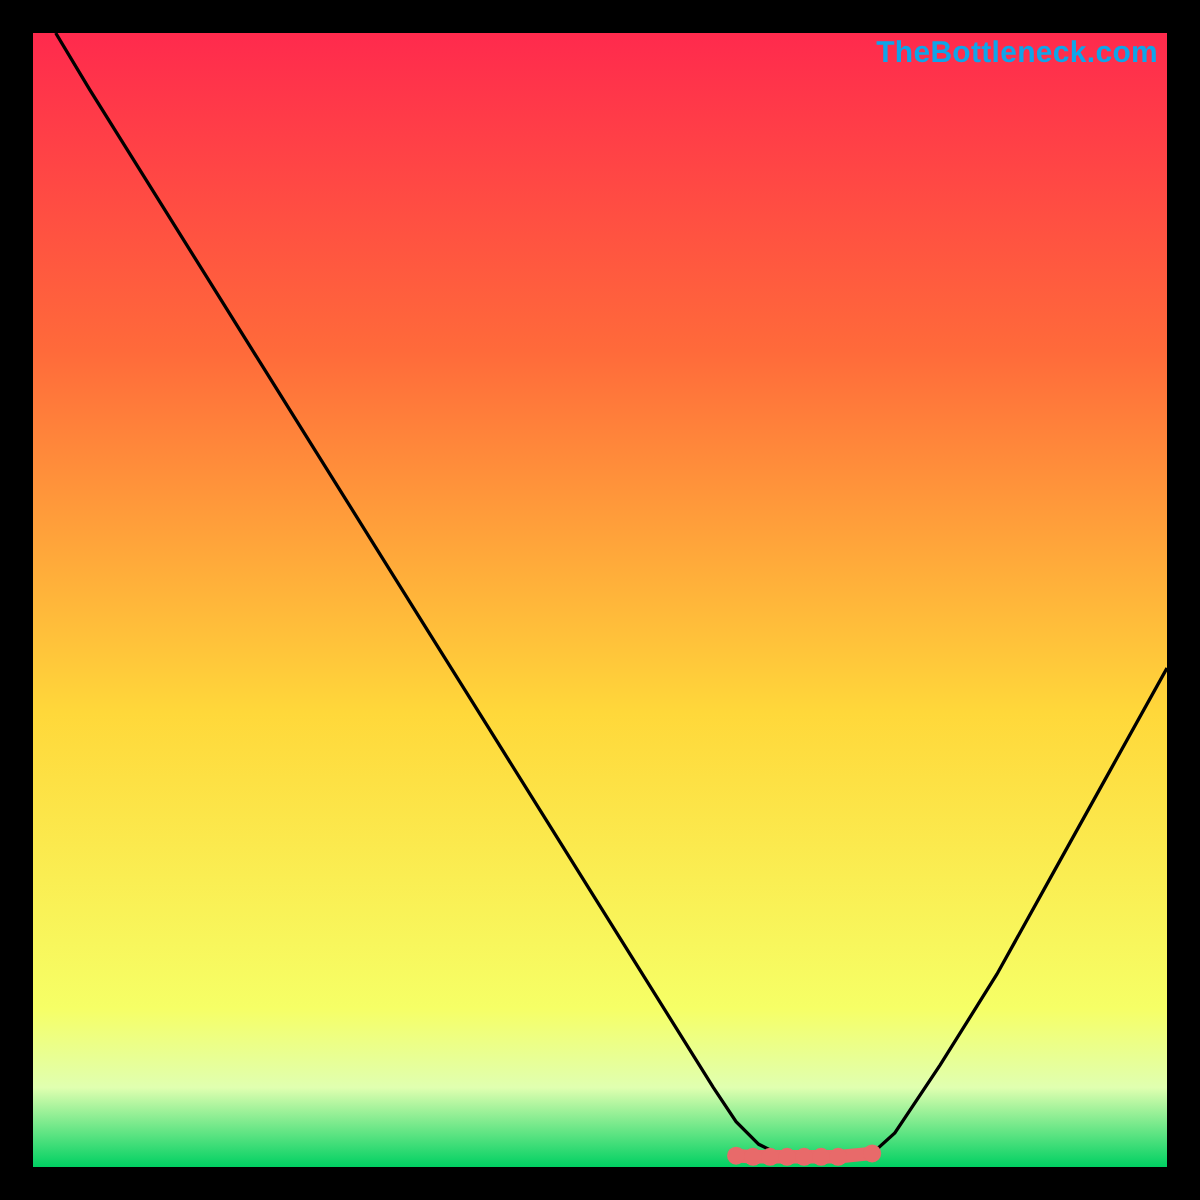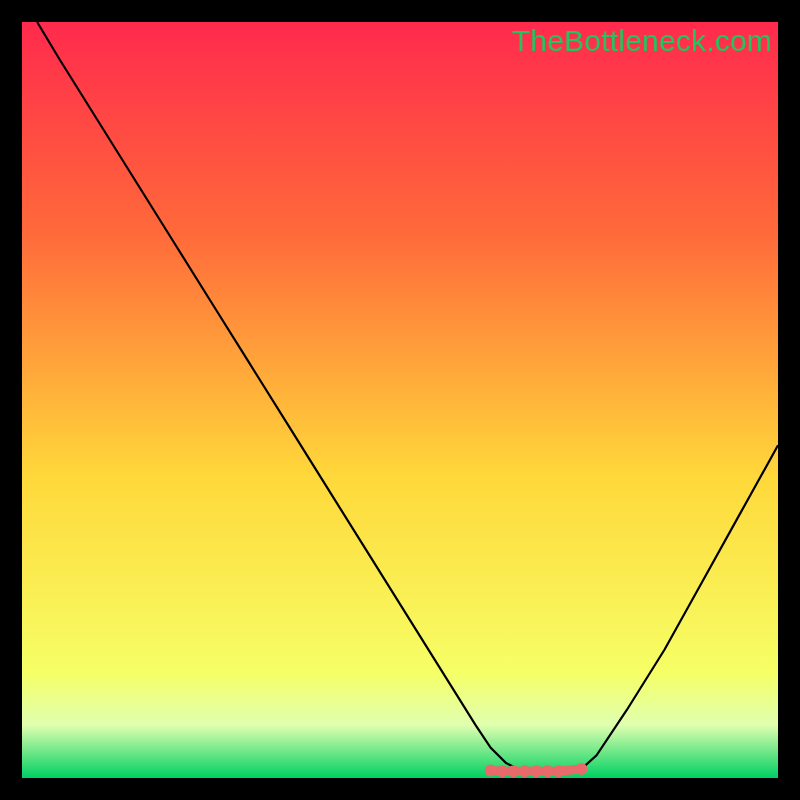--- a/index.html
+++ b/index.html
@@ -30,23 +30,23 @@
     position: absolute;
     left: 0;
     top: 0;
     width: 756px;
     height: 756px;
   }
   .watermark {
     position: absolute;
     top: 2px;
     right: 6px;
-    color: #22c55e;
-    font-size: 30px;
-    font-weight: 400;
+    color: #0ea5e9;
+    font-size: 20px;
+    font-weight: 700;
     letter-spacing: 0.2px;
   }
   svg { display: block; }
 </style>
 </head>
 <body>
 
 <div class="frame">
 
   <svg class="grad" viewBox="0 0 756 756" preserveAspectRatio="none">

